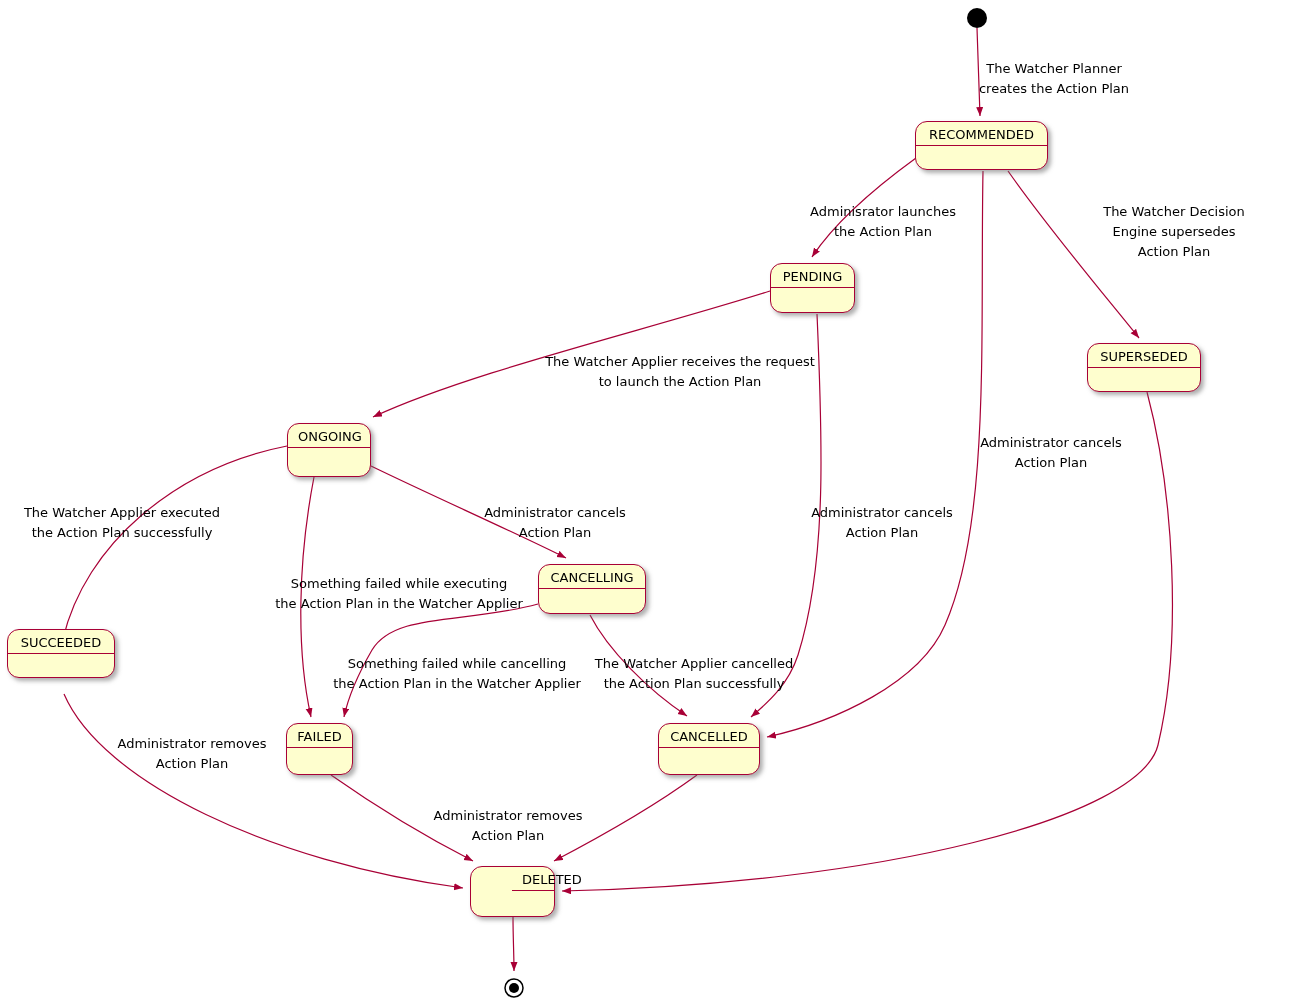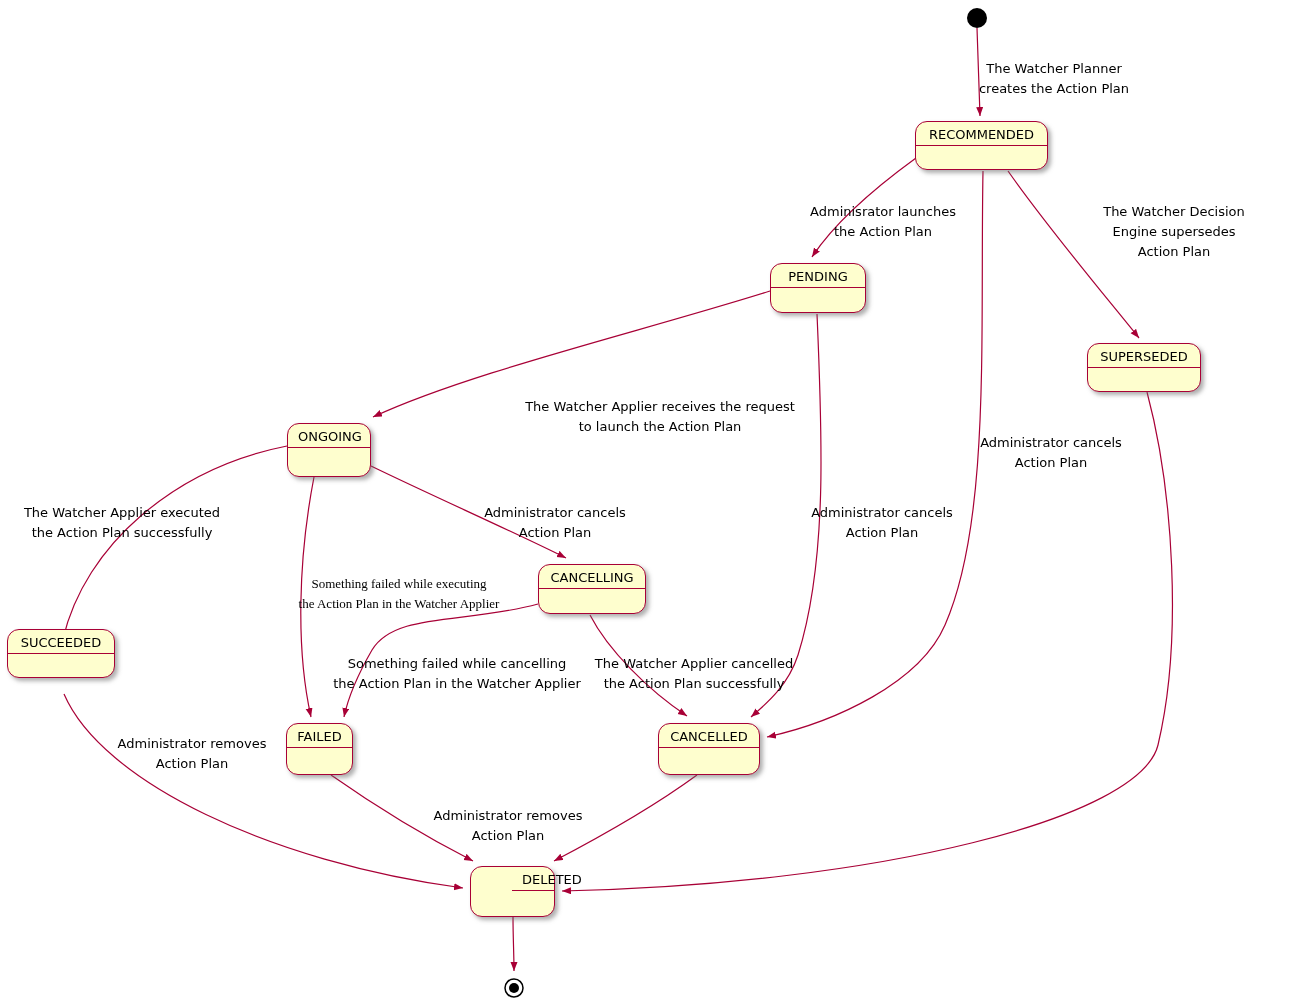--- a/index.html
+++ b/index.html
@@ -44,39 +44,39 @@
     white-space: pre-line;
     text-align: center;
     font-size: 13px;
     line-height: 20px;
     color: #000000;
     z-index: 3;
   }
 
   
   .st-recommended { left: 915px;  top: 121px; width: 133px; height: 49px; }
-  .st-pending     { left: 770px;  top: 263px; width: 96px;  height: 50px; }
+  .st-pending     { left: 770px;  top: 263px; width: 85px;  height: 50px; }
   .st-superseded  { left: 1087px; top: 343px; width: 114px; height: 49px; }
   .st-ongoing     { left: 287px;  top: 423px; width: 84px;  height: 54px; }
   .st-cancelling  { left: 538px;  top: 564px; width: 108px; height: 50px; }
   .st-succeeded   { left: 7px;    top: 629px; width: 108px; height: 49px; }
   .st-failed      { left: 286px;  top: 723px; width: 67px;  height: 52px; }
   .st-cancelled   { left: 658px;  top: 723px; width: 102px; height: 52px; }
   .st-deleted     { left: 470px;  top: 866px; width: 85px;  height: 51px; padding-left: 41px; }
 
   
   .lb-planner-creates    { left: 1054px; top: 59px;  }
   .lb-admin-launches     { left: 883px;  top: 202px; }
   .lb-engine-supersedes  { left: 1174px; top: 202px; }
-  .lb-applier-receives   { left: 660px;  top: 352px; margin-top: 45px; }
+  .lb-applier-receives   { left: 680px;  top: 352px; }
   .lb-recommended-cancel { left: 1051px; top: 433px; }
   .lb-applier-executed   { left: 122px;  top: 503px; }
   .lb-ongoing-cancel     { left: 555px;  top: 503px; }
   .lb-pending-cancel     { left: 882px;  top: 503px; }
-  .lb-failed-executing   { left: 399px;  top: 574px; font-family: Liberation Serif, serif; }
+  .lb-failed-executing   { left: 399px;  top: 574px; }
   .lb-failed-cancelling  { left: 457px;  top: 654px; }
   .lb-applier-cancelled  { left: 694px;  top: 654px; }
   .lb-succeeded-removes  { left: 192px;  top: 734px; }
   .lb-failed-removes     { left: 508px;  top: 806px; }
 </style>
 </head>
 <body>
 
 <div id="diagram">
 

